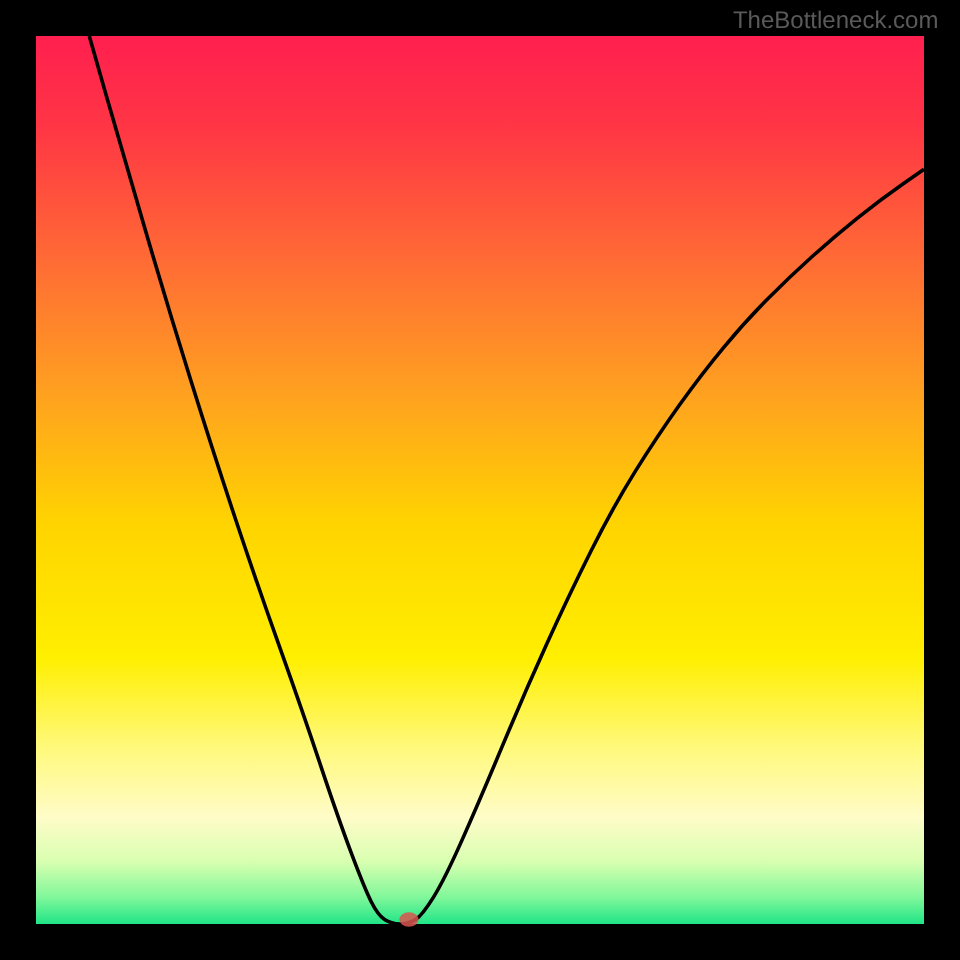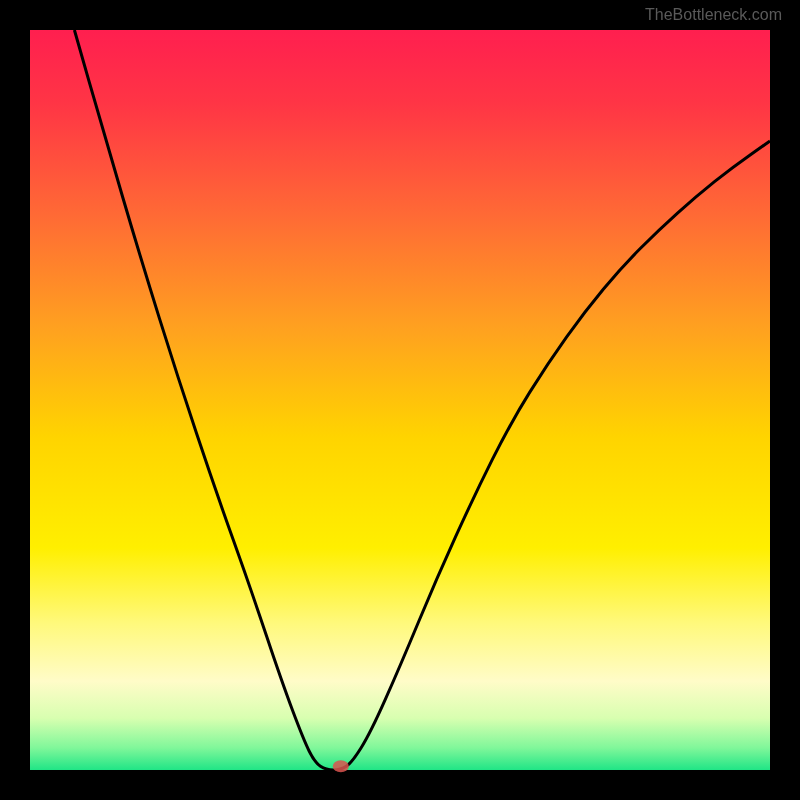--- a/index.html
+++ b/index.html
@@ -16,21 +16,21 @@
     top: 0;
     left: 0;
     width: 800px;
     height: 800px;
   }
   .watermark {
     position: absolute;
     top: 6px;
     right: 18px;
     color: #5a5a5a;
-    font-size: 16px;
+    font-size: 20px;
     font-weight: 500;
     z-index: 10;
   }
   svg {
     display: block;
   }
 </style>
 </head>
 <body>
 

